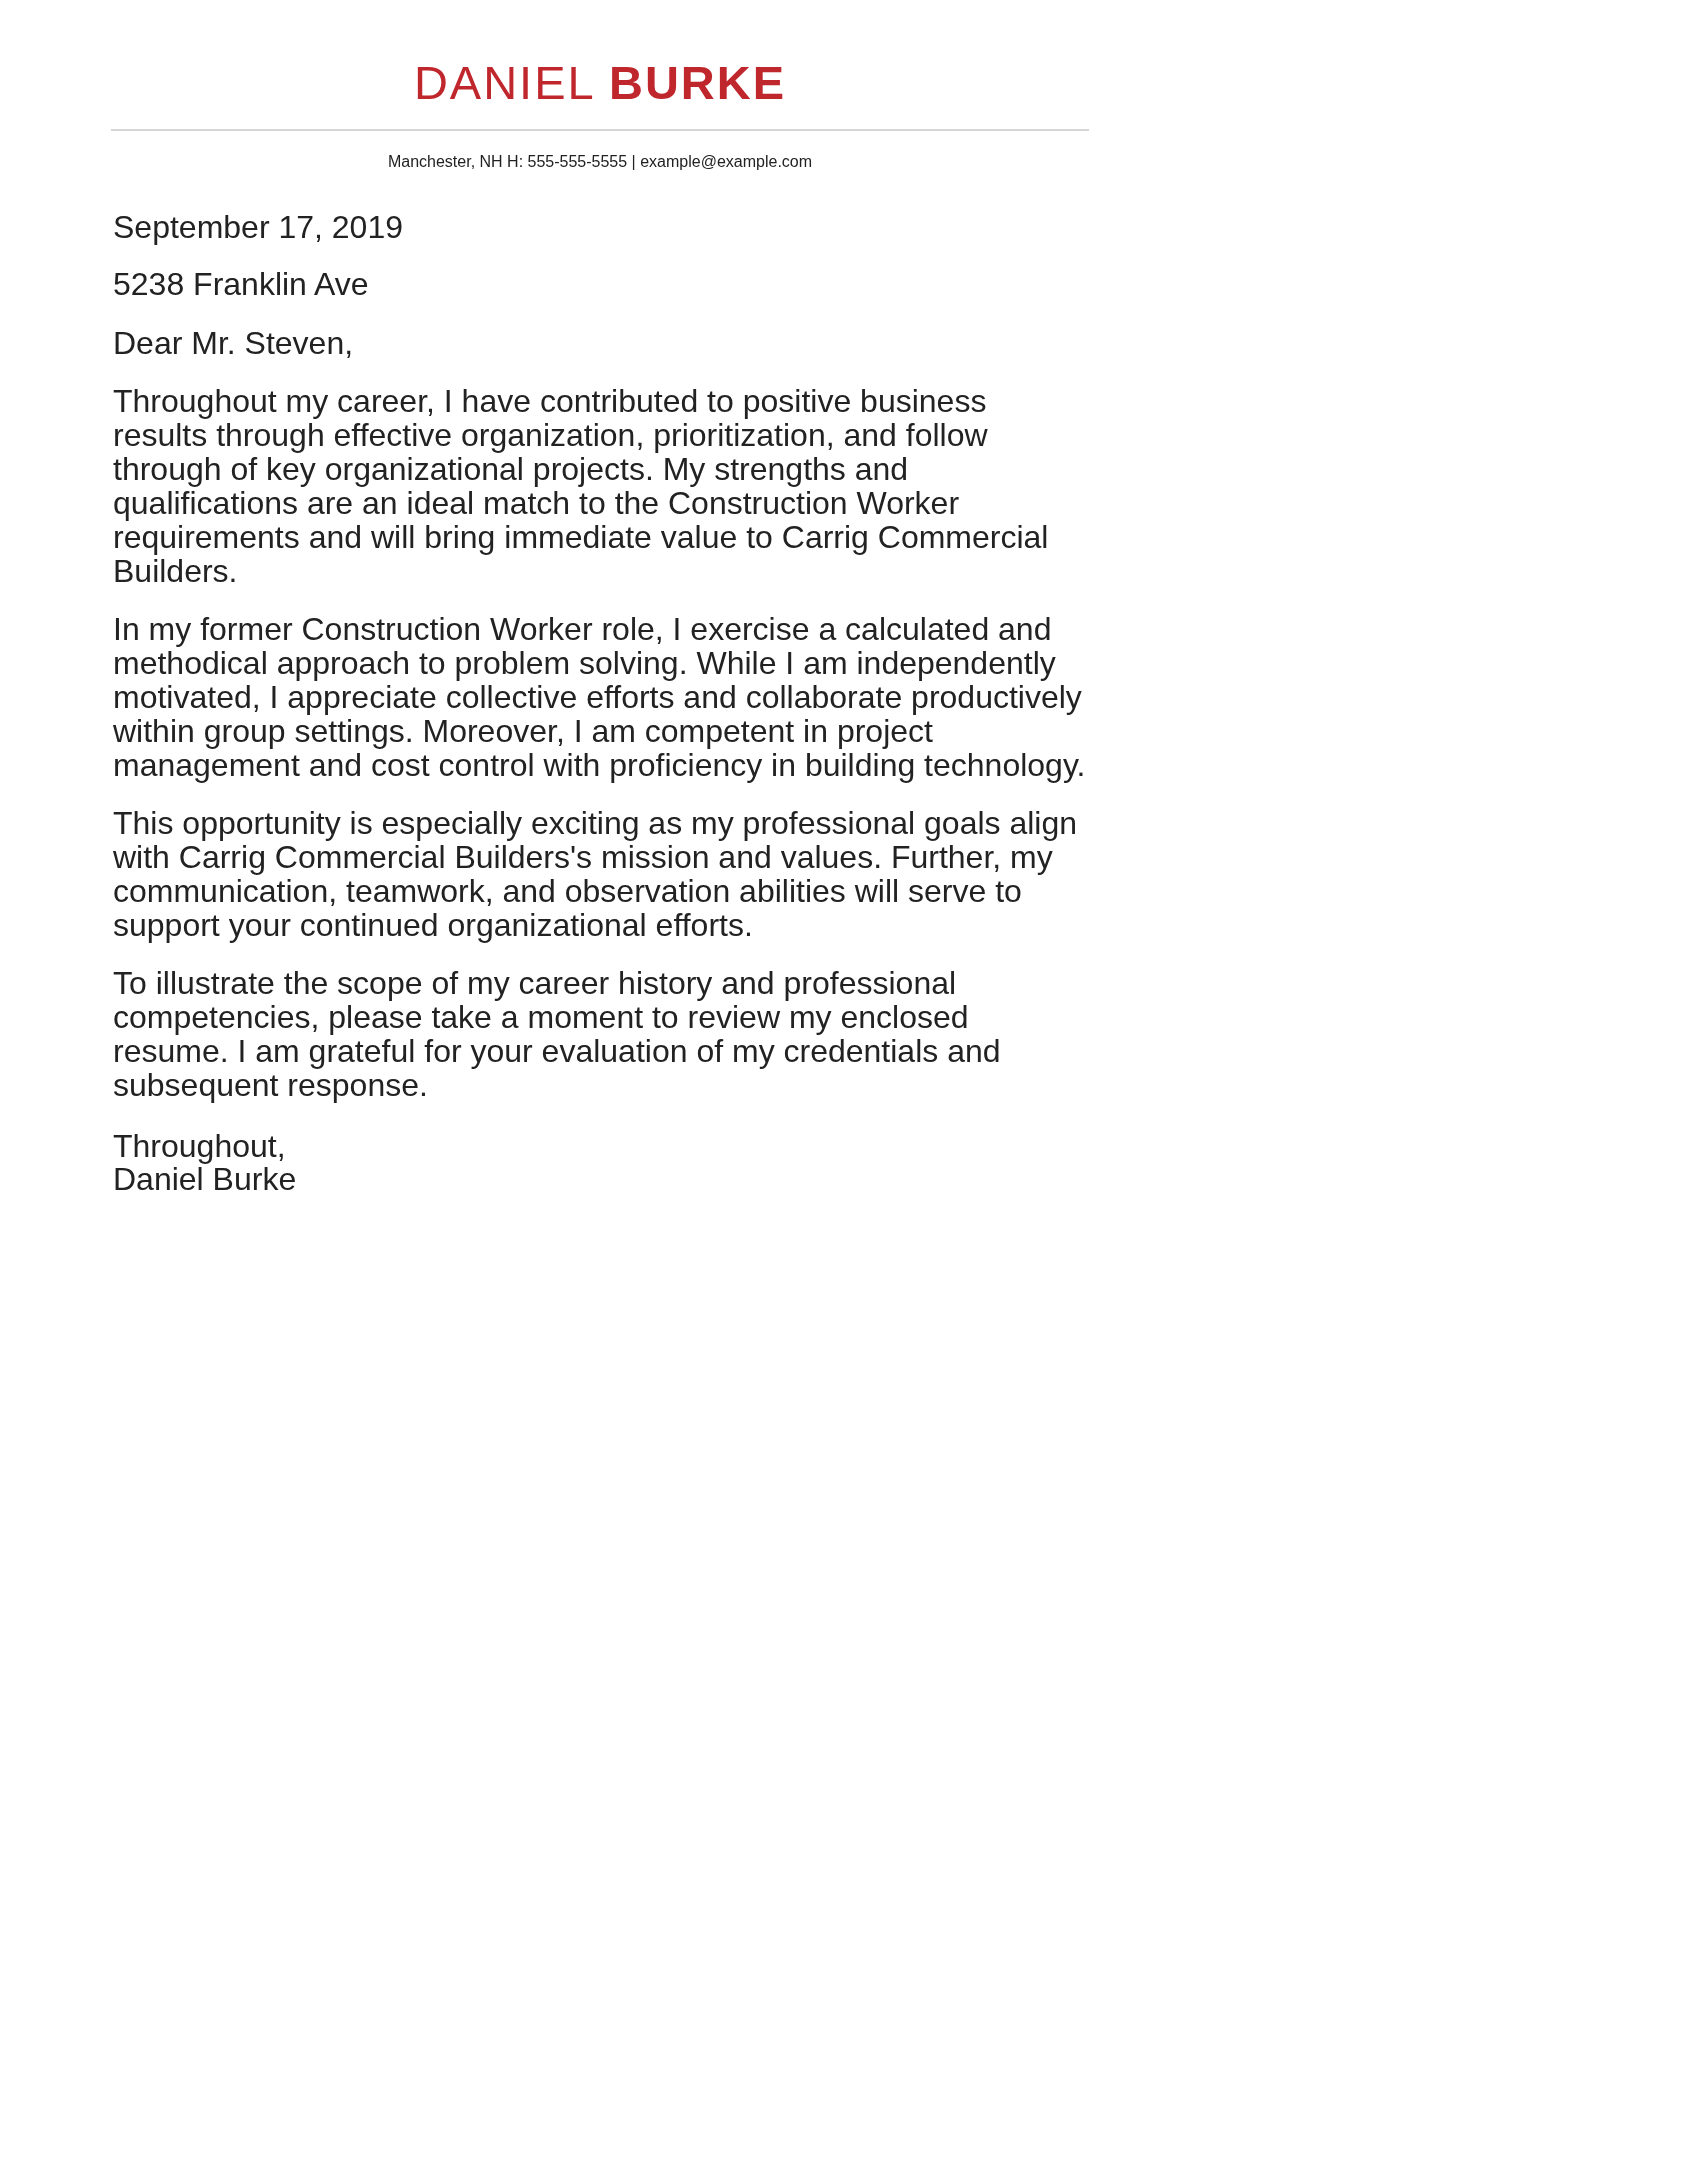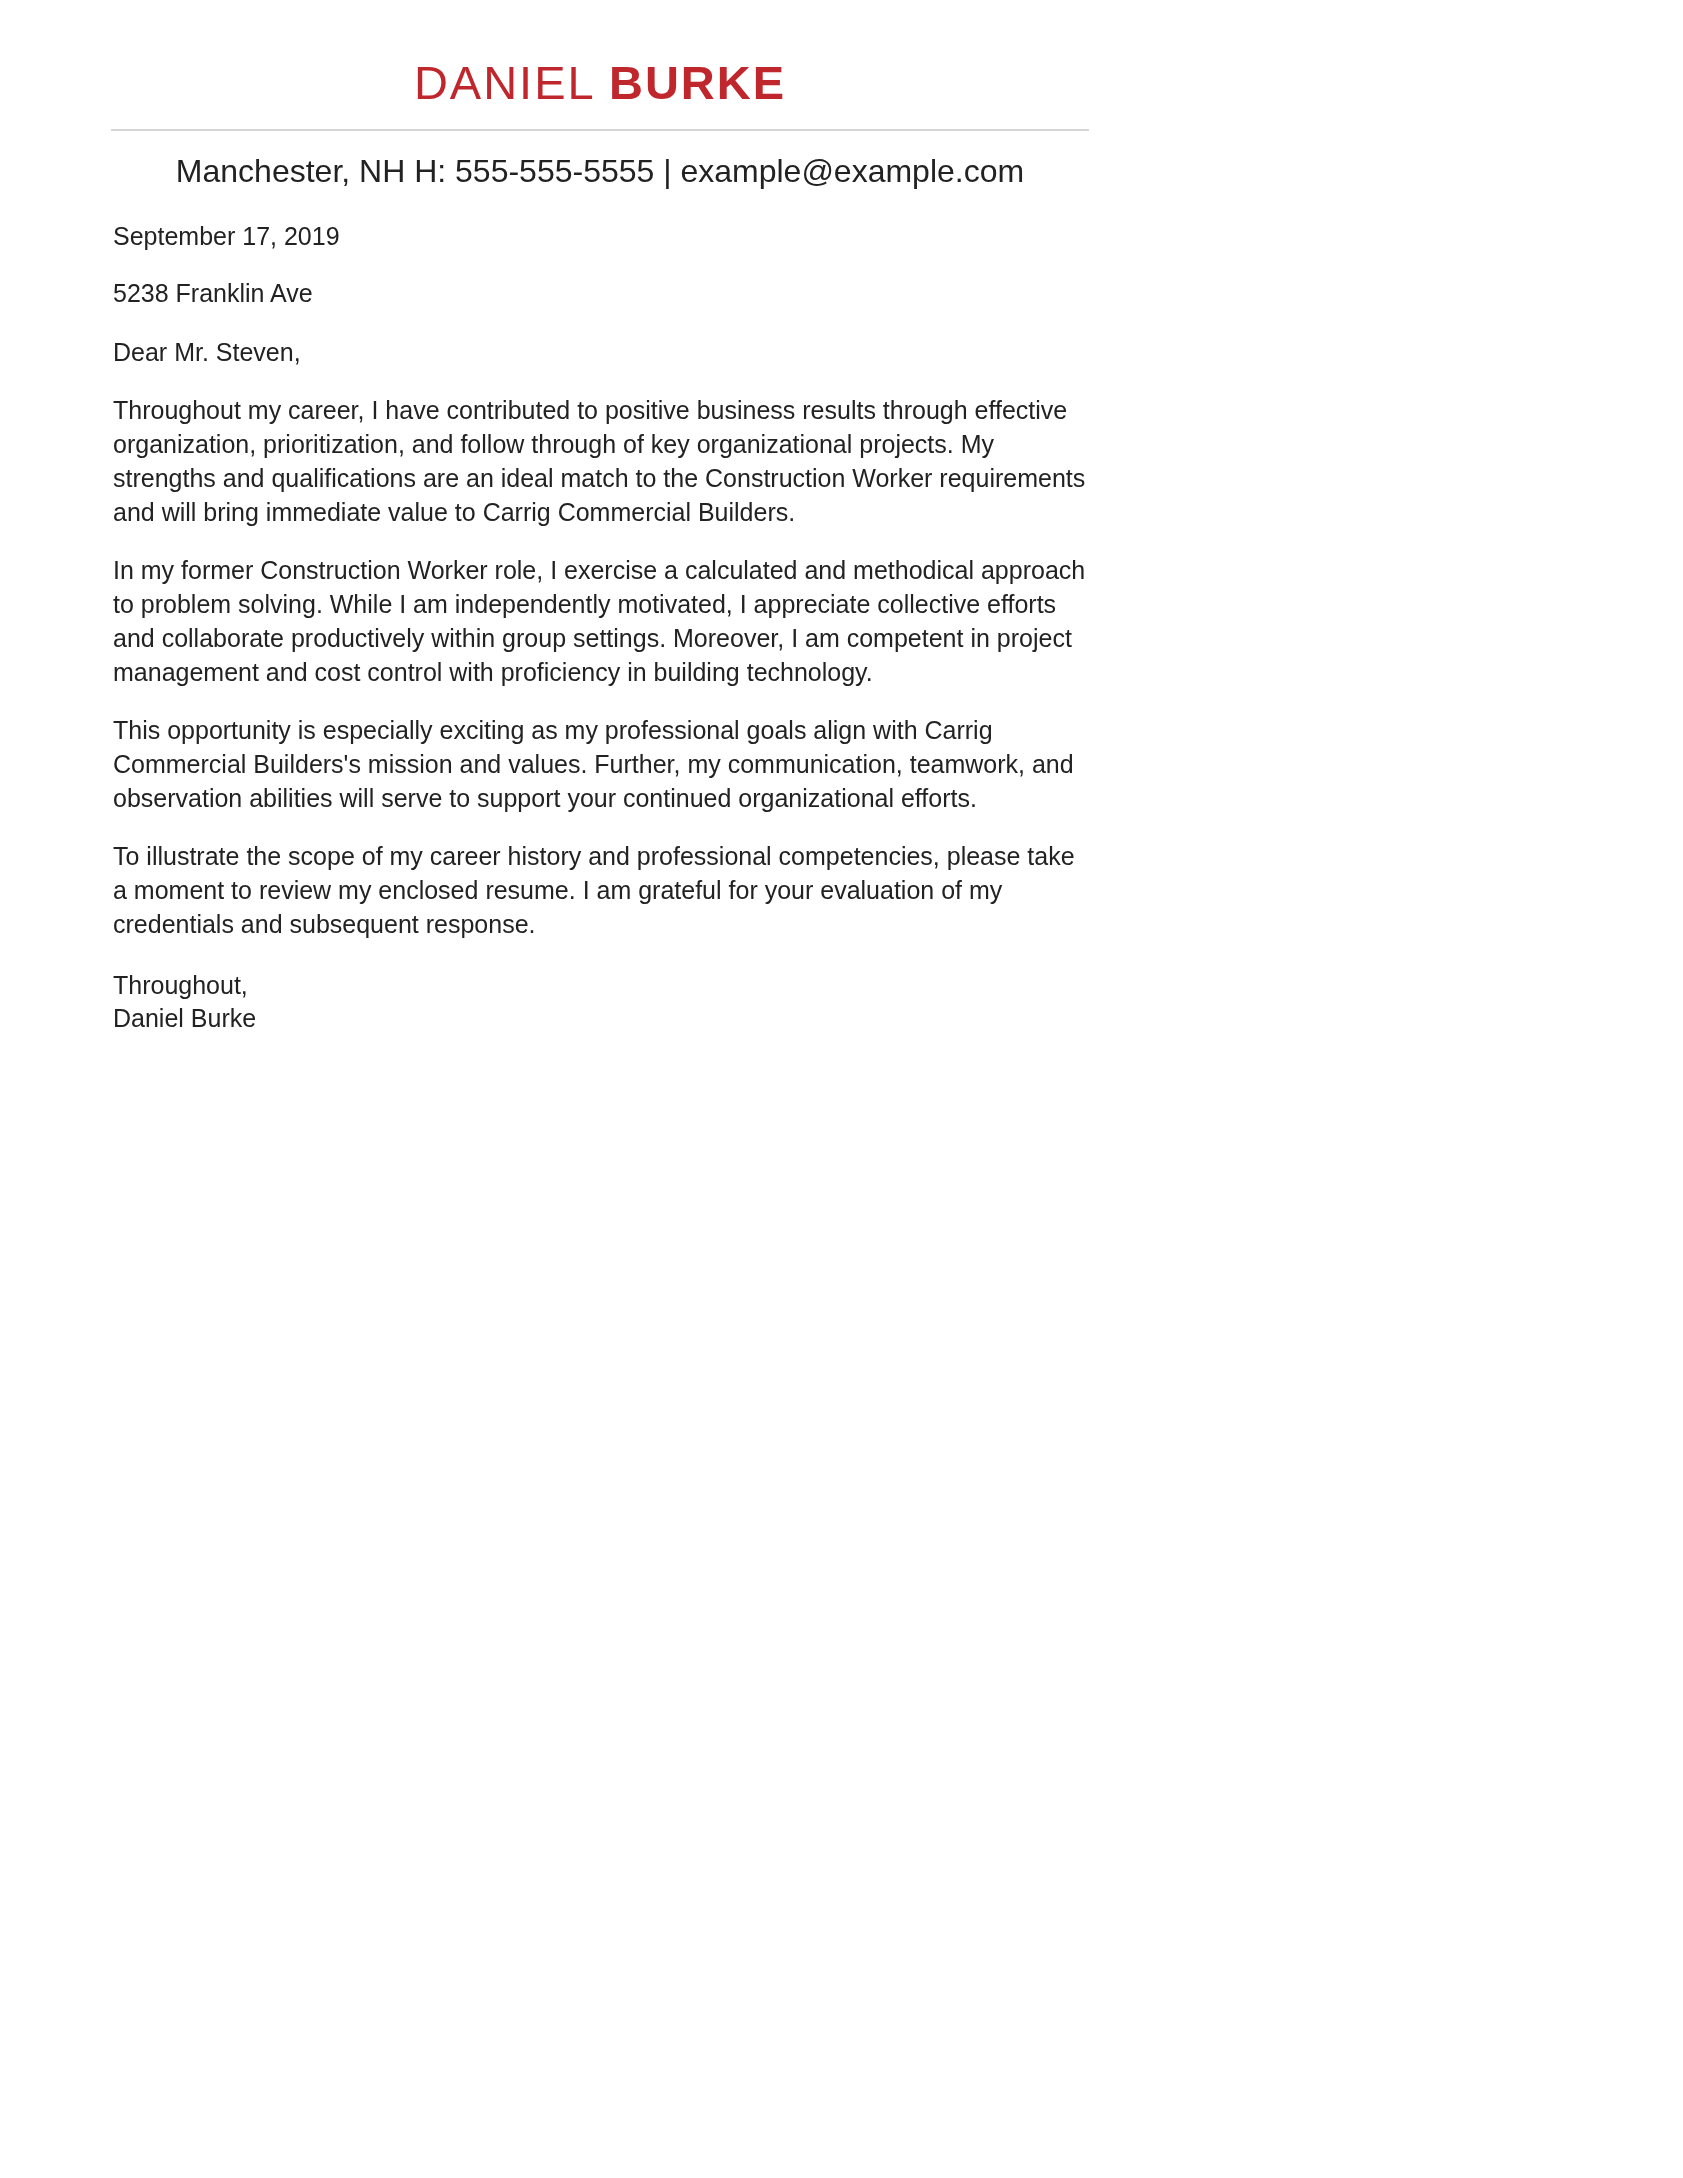--- a/index.html
+++ b/index.html
@@ -39,27 +39,27 @@
   h1.applicant-name .last-name {
     font-weight: 700;
   }
   .header-divider {
     border: none;
     border-top: 2px solid var(--divider);
     margin: 20px -2px 0 -2px;
   }
   .contact-line {
     text-align: center;
-    font-size: 32px;
+    font-size: 16px;
     margin-top: 22px;
     color: #222222;
   }
   .letter-body {
-    margin-top: 30px;
-    font-size: 25px;
+    margin-top: 40px;
+    font-size: 32px;
     line-height: 33px;
     color: #222222;
   }
   .letter-body p {
     margin: 0 0 24px 0;
   }
   .date-line {
     margin-bottom: 32px;
   }
   .recipient-block {

